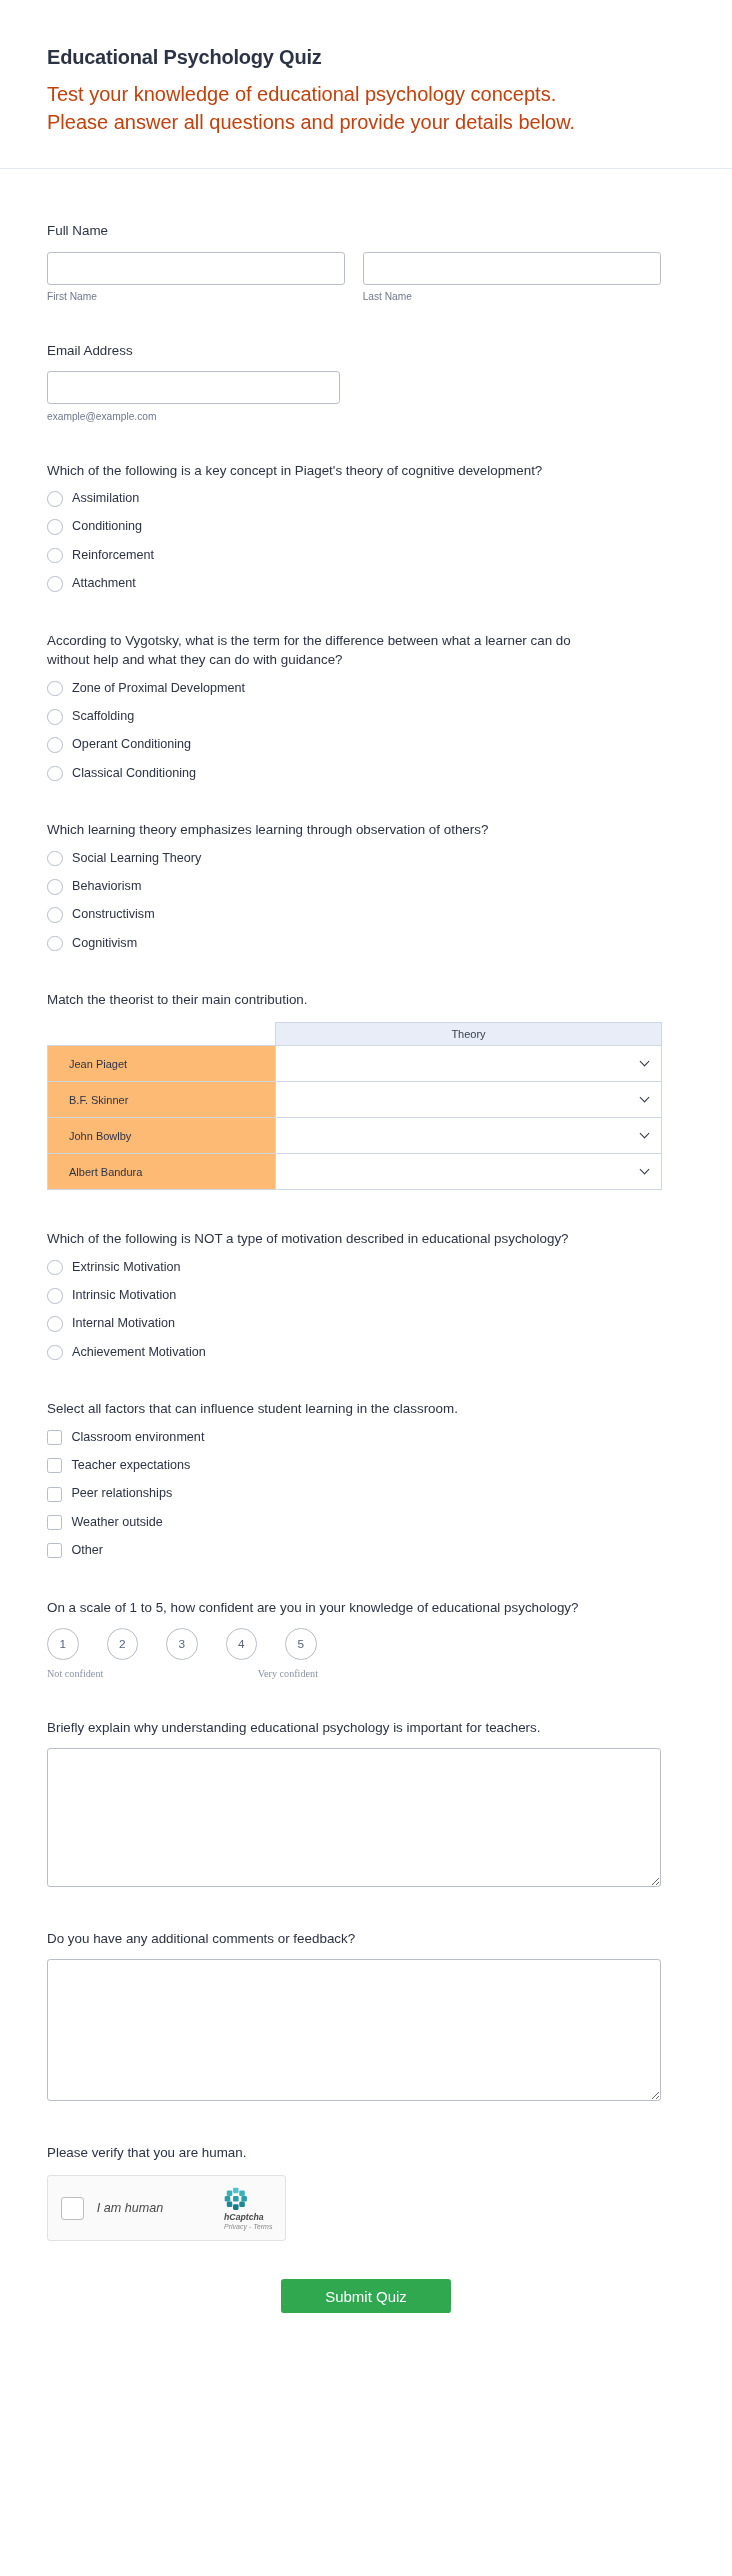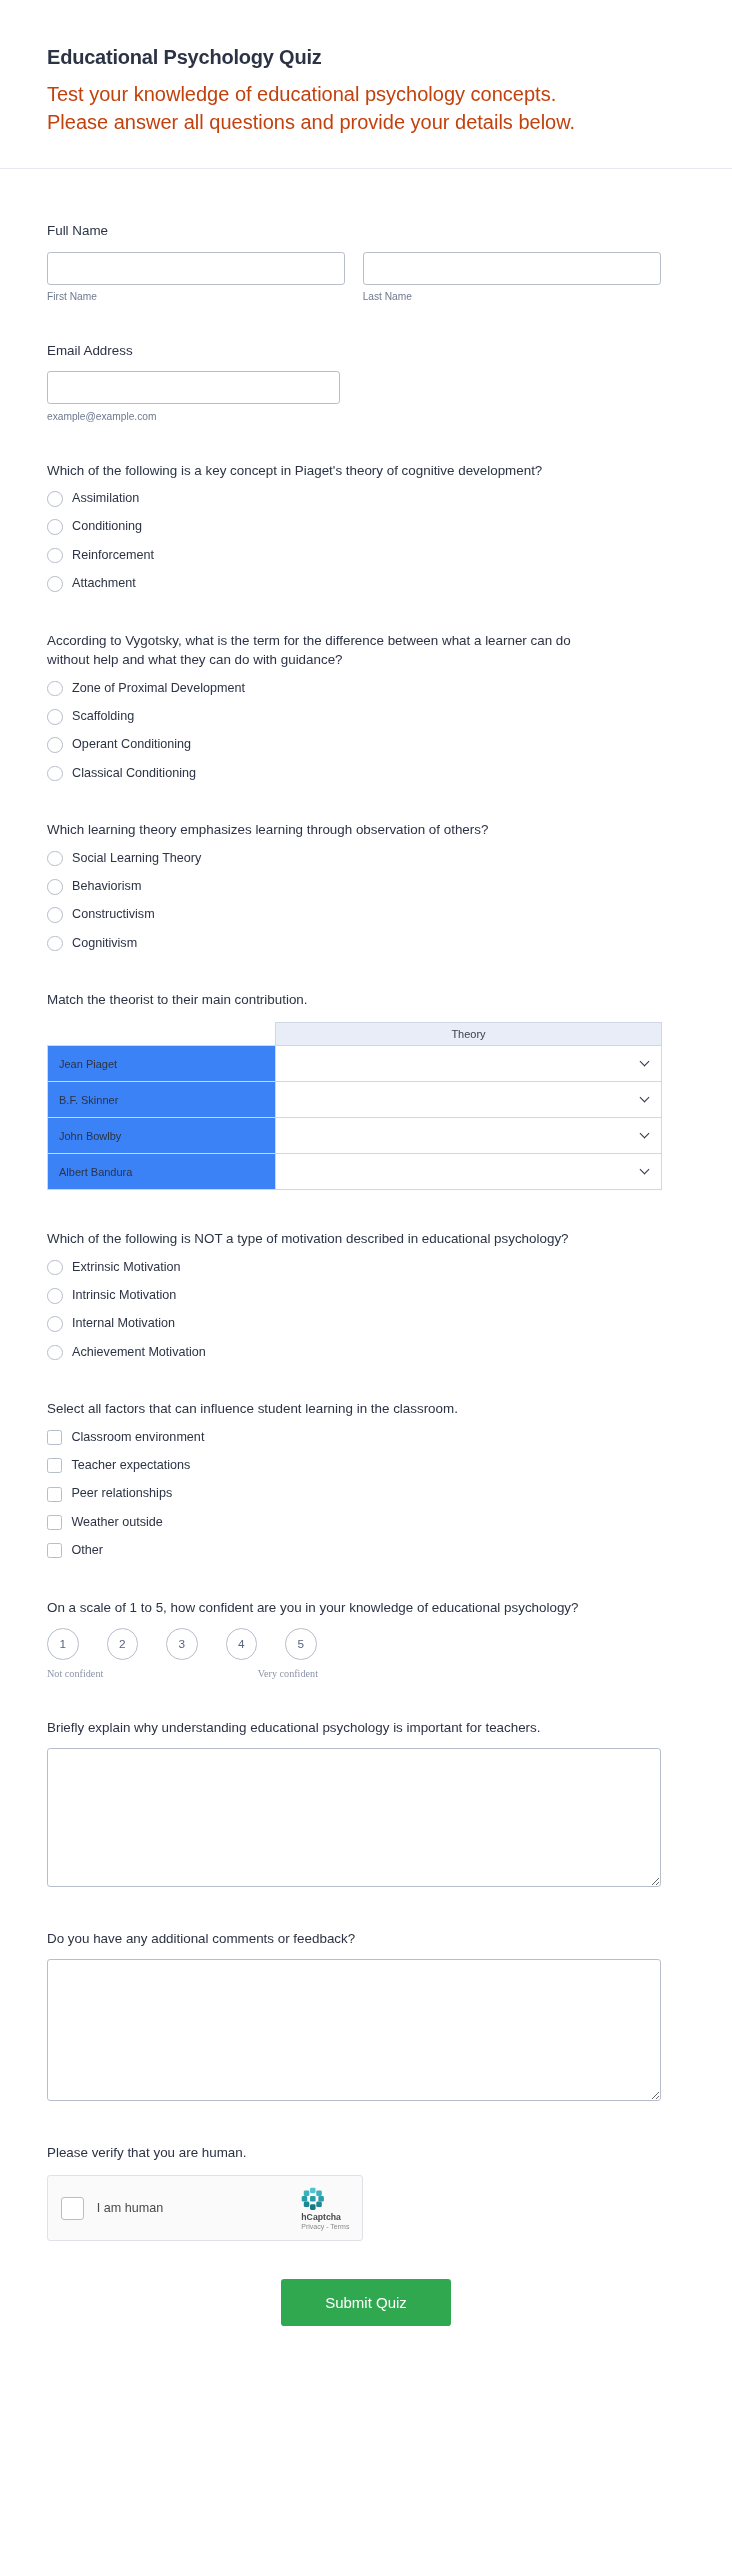--- a/index.html
+++ b/index.html
@@ -54,21 +54,21 @@
   .match-table { border-collapse:collapse; width:614px; table-layout:fixed; }
   .match-table col.c1 { width:228px; }
   .match-table col.c2 { width:386px; }
   .match-table th.corner { border:none; background:#fff; }
   .match-table th.col-header {
     background:#e9edf7; border:0.8px solid #cfd6e4; height:23px;
     font-size:11px; font-weight:400; color:#39414f; text-align:center;
   }
   .match-table td { border:0.8px solid #cfd6e4; height:36px; }
   .match-table td.row-label {
-    background:#3b82f6; font-size:11px; color:#2c3345; padding-left:11px;
+    background:#fdba74; font-size:11px; color:#2c3345; padding-left:21px;
   }
   .match-table td.dropdown-cell { background:#fff; position:relative; cursor:pointer; }
   .chevron {
     position:absolute; right:12.6px; top:50%;
     width:7px; height:7px; margin-top:-5.5px;
     border-right:1.3px solid #2c3345; border-bottom:1.3px solid #2c3345;
     transform:rotate(45deg);
   }
 
   
@@ -87,37 +87,37 @@
   .textarea {
     width:614px; border:0.8px solid #b8bec9; border-radius:3.1px; background:#fff;
     font-family:"Liberation Sans", sans-serif; font-size:12.6px; color:#2c3345;
     padding:9.4px; resize:vertical; outline:none;
   }
   .textarea.h1x { height:139px; }
   .textarea.h2x { height:142px; }
 
   
   .hcaptcha-box {
-    margin-top:12.6px; width:316px; height:66px; background:#fafafa;
+    margin-top:12.6px; width:239px; height:66px; background:#fafafa;
     border:0.8px solid #e0e0e6; border-radius:3.1px;
-    display:flex; align-items:center; padding:0 12.6px;
+    display:flex; align-items:center; padding:0 12.6px;font-style:italic;
   }
   .hc-checkbox {
     width:23.6px; height:23.6px; background:#fff; border:1.6px solid #bcbcbc;
     border-radius:3.1px; flex:none; cursor:pointer;
   }
   .hc-label { margin-left:12.6px; font-size:12.6px; color:#4a4a4a; }
   .hc-brand { margin-left:auto; display:flex; flex-direction:column; }
   .hc-name { font-size:8.7px; font-weight:700; color:#4a4a4a; margin-top:0.8px; }
   .hc-links { font-size:7px; color:#8a8a8a; margin-top:0.8px; cursor:pointer; }
 
   
   .submit-row { margin-top:38px; padding-bottom:146px; text-align:center; }
   .submit-button {
-    display:inline-block; width:170px; height:47px; border:none; border-radius:3.1px;
+    display:inline-block; width:170px; height:34px; border:none; border-radius:3.1px;
     background:#2fa84f; color:#fff; font-family:"Liberation Sans", sans-serif;
     font-size:15px; font-weight:500; cursor:pointer;
   }
 </style>
 </head>
 <body>
 
 <div class="page">
 
   <div class="form-header">

